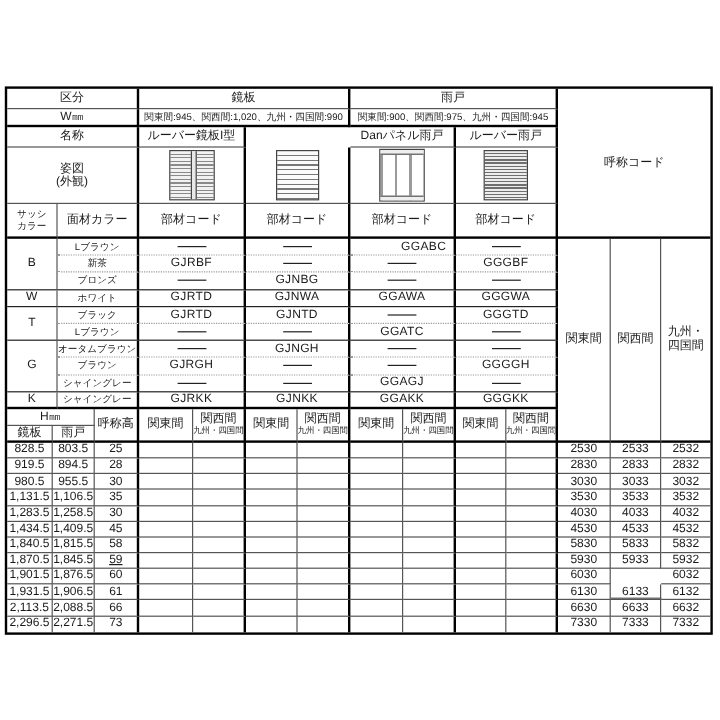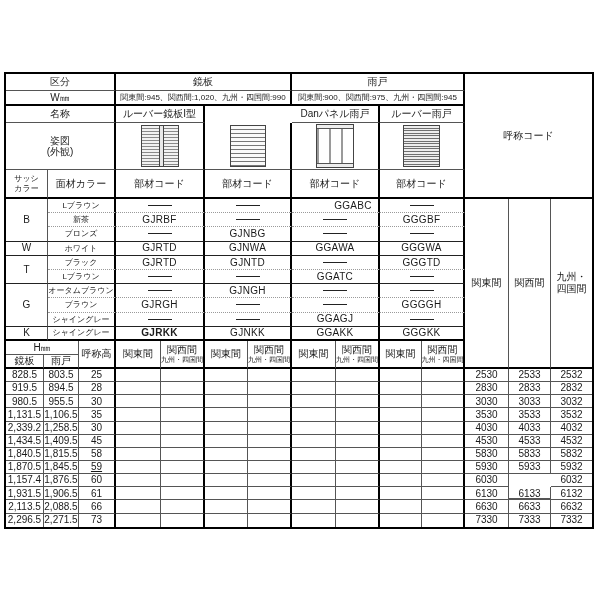--- a/index.html
+++ b/index.html
@@ -207,21 +207,21 @@
     </div>
     <div class="cell br2 bbs code" style="grid-area: 14 / 7 / auto / 9;">
       <span class="dash"></span>
     </div>
     <div class="cell br2 bbs code" style="grid-area: 14 / 9 / auto / 11;">GGAGJ</div>
     <div class="cell br2 bbs code" style="grid-area: 14 / 11 / auto / 13;">
       <span class="dash"></span>
     </div>
     <div class="cell bb2" style="grid-area: 15 / 1 / 16 / 3;">K</div>
     <div class="cell br2 bb2 small" style="grid-area: 15 / 3 / auto / 5;">シャイングレー</div>
-    <div class="cell br2 bb2 code" style="grid-area: 15 / 5 / auto / 7; font-weight: bold;">GJRKK</div>
+    <div class="cell br2 bb2 code" style="grid-area: 15 / 5 / auto / 7;">GJRKK</div>
     <div class="cell br2 bb2 code" style="grid-area: 15 / 7 / auto / 9;">GJNKK</div>
     <div class="cell br2 bb2 code" style="grid-area: 15 / 9 / auto / 11;">GGAKK</div>
     <div class="cell br2 bb2 code" style="grid-area: 15 / 11 / auto / 13;">GGGKK</div>
     <div class="cell bb2" style="grid-area: 16 / 5 / 18 / 6;">関東間</div>
     <div class="cell br2 bb2 stack" style="grid-area: 16 / 6 / 18 / 7;">
       <span>関西間</span>
       <span class="tiny">九州・四国間</span>
     </div>
     <div class="cell bb2" style="grid-area: 16 / 7 / 18 / 8;">関東間</div>
     <div class="cell br2 bb2 stack" style="grid-area: 16 / 8 / 18 / 9;">
@@ -287,21 +287,21 @@
     <div class="cell br2 " style="grid-area: 21 / 6 / auto / 7;"></div>
     <div class="cell " style="grid-area: 21 / 7 / auto / 8;"></div>
     <div class="cell br2 " style="grid-area: 21 / 8 / auto / 9;"></div>
     <div class="cell " style="grid-area: 21 / 9 / auto / 10;"></div>
     <div class="cell br2 " style="grid-area: 21 / 10 / auto / 11;"></div>
     <div class="cell " style="grid-area: 21 / 11 / auto / 12;"></div>
     <div class="cell br2 " style="grid-area: 21 / 12 / auto / 13;"></div>
     <div class="cell num " style="grid-area: 21 / 13 / auto / 14;">3530</div>
     <div class="cell num " style="grid-area: 21 / 14 / auto / 15;">3533</div>
     <div class="cell num brnone " style="grid-area: 21 / 15 / auto / 16;">3532</div>
-    <div class="cell num " style="grid-area: 22 / 1 / auto / 2;">2,339.2</div>
+    <div class="cell num " style="grid-area: 22 / 1 / auto / 2;">1,283.5</div>
     <div class="cell num " style="grid-area: 22 / 2 / auto / 4;">1,258.5</div>
     <div class="cell num br2 " style="grid-area: 22 / 4 / auto / 5;">30</div>
     <div class="cell " style="grid-area: 22 / 5 / auto / 6;"></div>
     <div class="cell br2 " style="grid-area: 22 / 6 / auto / 7;"></div>
     <div class="cell " style="grid-area: 22 / 7 / auto / 8;"></div>
     <div class="cell br2 " style="grid-area: 22 / 8 / auto / 9;"></div>
     <div class="cell " style="grid-area: 22 / 9 / auto / 10;"></div>
     <div class="cell br2 " style="grid-area: 22 / 10 / auto / 11;"></div>
     <div class="cell " style="grid-area: 22 / 11 / auto / 12;"></div>
     <div class="cell br2 " style="grid-area: 22 / 12 / auto / 13;"></div>
@@ -343,21 +343,21 @@
     <div class="cell br2 " style="grid-area: 25 / 6 / auto / 7;"></div>
     <div class="cell " style="grid-area: 25 / 7 / auto / 8;"></div>
     <div class="cell br2 " style="grid-area: 25 / 8 / auto / 9;"></div>
     <div class="cell " style="grid-area: 25 / 9 / auto / 10;"></div>
     <div class="cell br2 " style="grid-area: 25 / 10 / auto / 11;"></div>
     <div class="cell " style="grid-area: 25 / 11 / auto / 12;"></div>
     <div class="cell br2 " style="grid-area: 25 / 12 / auto / 13;"></div>
     <div class="cell num " style="grid-area: 25 / 13 / auto / 14;">5930</div>
     <div class="cell num " style="grid-area: 25 / 14 / auto / 15;">5933</div>
     <div class="cell num brnone " style="grid-area: 25 / 15 / auto / 16;">5932</div>
-    <div class="cell num " style="grid-area: 26 / 1 / auto / 2;">1,157.4</div>
+    <div class="cell num " style="grid-area: 26 / 1 / auto / 2;">1,901.5</div>
     <div class="cell num " style="grid-area: 26 / 2 / auto / 4;">1,876.5</div>
     <div class="cell num br2 " style="grid-area: 26 / 4 / auto / 5;">60</div>
     <div class="cell " style="grid-area: 26 / 5 / auto / 6;"></div>
     <div class="cell br2 " style="grid-area: 26 / 6 / auto / 7;"></div>
     <div class="cell " style="grid-area: 26 / 7 / auto / 8;"></div>
     <div class="cell br2 " style="grid-area: 26 / 8 / auto / 9;"></div>
     <div class="cell " style="grid-area: 26 / 9 / auto / 10;"></div>
     <div class="cell br2 " style="grid-area: 26 / 10 / auto / 11;"></div>
     <div class="cell " style="grid-area: 26 / 11 / auto / 12;"></div>
     <div class="cell br2 " style="grid-area: 26 / 12 / auto / 13;"></div>

